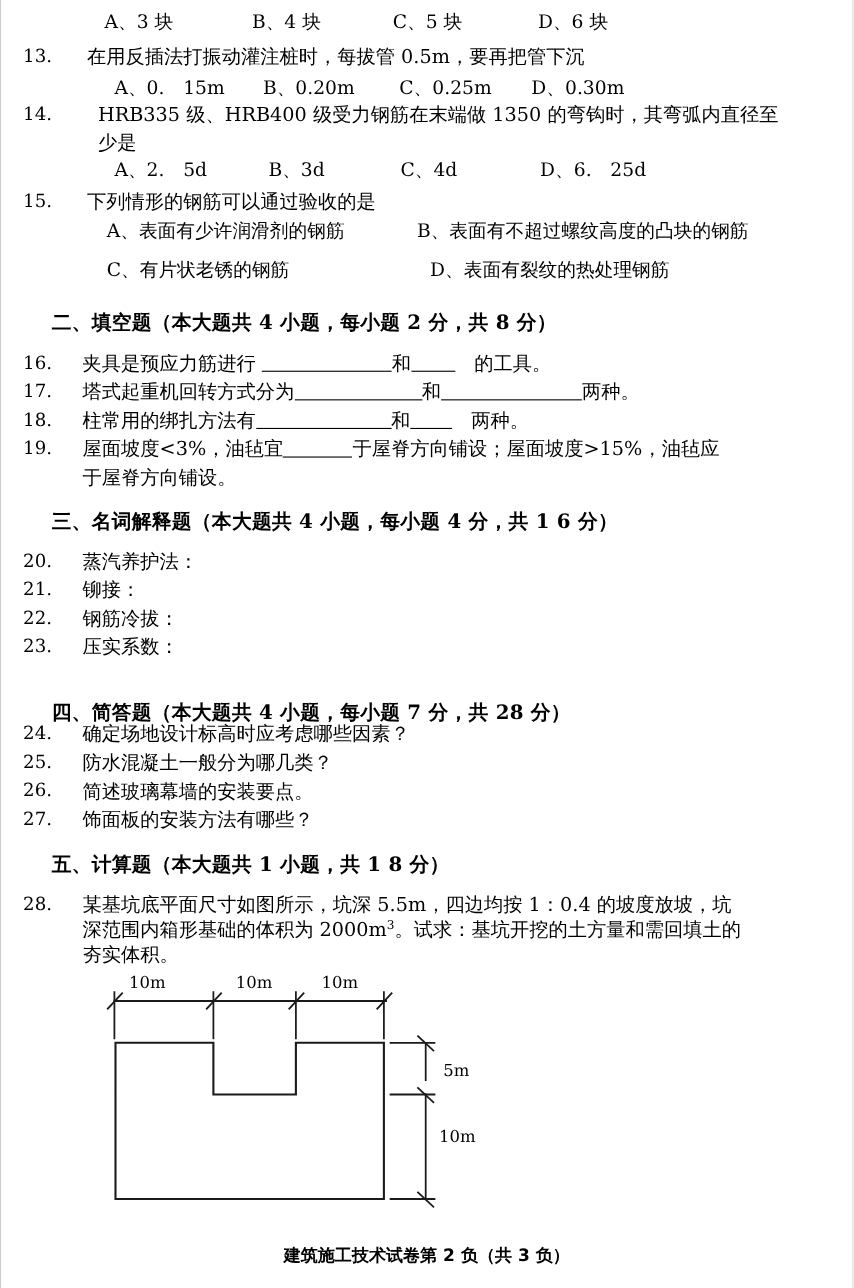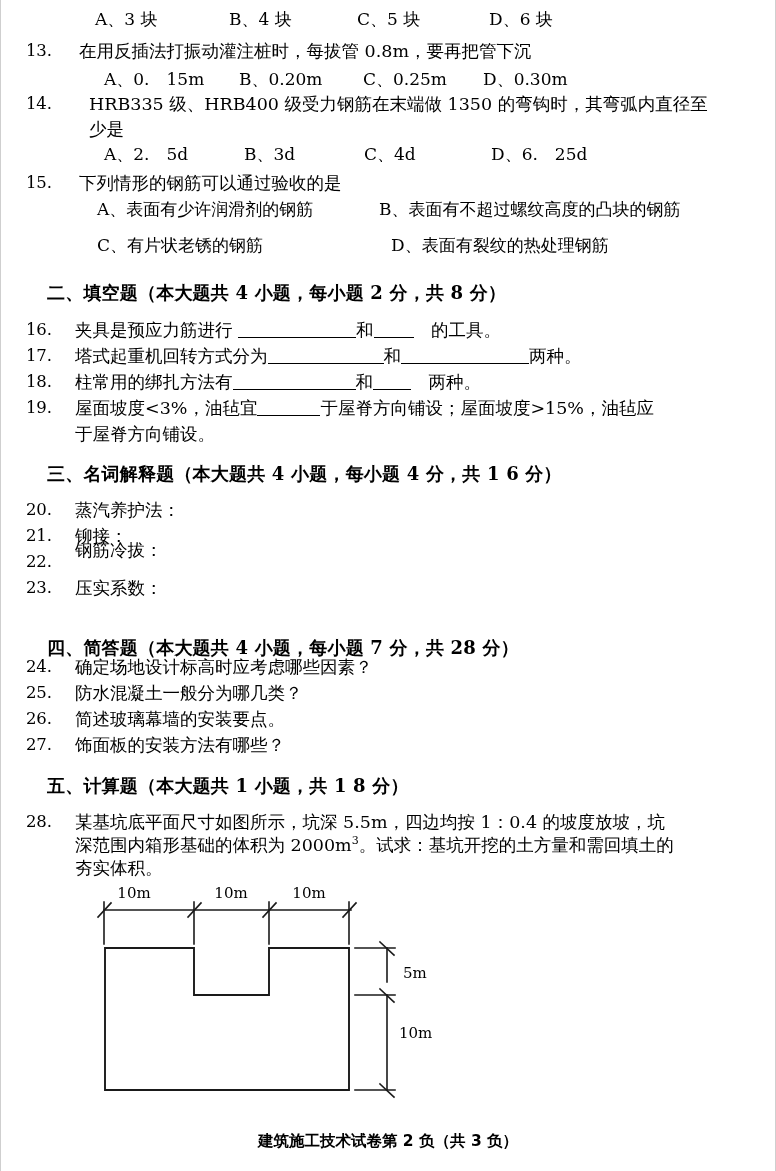--- a/index.html
+++ b/index.html
@@ -18,21 +18,21 @@
     background: #ffffff;
     overflow: hidden;
     box-sizing: border-box;
     border-left: 1px solid #cfcfcf;
     border-right: 1px solid #cfcfcf;
   }
   .num {
     position: absolute;
     font-size: 16.5px;
     font-family: "DejaVu Serif", "Liberation Serif", serif;
-    text-align: center;
+    text-align: left;
     width: 36px;
   }
   .body-txt {
     position: absolute;
     font-size: 17.5px;
     font-family: "DejaVu Serif", "Liberation Serif", serif;
   }
   .opt-row { position: absolute; font-size: 17px; }
   .opt { position: absolute; }
   .sec-head {
@@ -72,21 +72,21 @@
 <div id="page">
 
   <div class="opt-row" style="left:0; top:8px; width:776px; height:24px;">
     <span class="opt" style="left:94px;">A、3 块</span>
     <span class="opt" style="left:228px;">B、4 块</span>
     <span class="opt" style="left:356px;">C、5 块</span>
     <span class="opt" style="left:488px;">D、6 块</span>
   </div>
 
   <div class="num" style="left:20px; top:41px;">13.</div>
-  <div class="body-txt" style="left:78px; top:39px;">在用反插法打振动灌注桩时，每拔管 0.8m，要再把管下沉</div>
+  <div class="body-txt" style="left:78px; top:39px;">在用反插法打振动灌注桩时，每拔管 0.5m，要再把管下沉</div>
   <div class="opt-row" style="left:0; top:68px; width:776px; height:24px;">
     <span class="opt" style="left:103px;">A、0.　15m</span>
     <span class="opt" style="left:238px;">B、0.20m</span>
     <span class="opt" style="left:362px;text-align:center;">C、0.25m</span>
     <span class="opt" style="left:482px;">D、0.30m</span>
   </div>
 
   <div class="num" style="left:20px; top:94px;">14.</div>
   <div class="body-txt" style="left:88px; top:92px;">HRB335 级、HRB400 级受力钢筋在末端做 1350 的弯钩时，其弯弧内直径至</div>
   <div class="body-txt" style="left:88px; top:117px;">少是</div>
@@ -133,21 +133,21 @@
 
   <div class="sec-head" style="left:46px; top:462px;">三、名词解释题（本大题共 4 小题，每小题 4 分，共 1 6 分）</div>
 
   <div class="num" style="left:20px; top:500px;">20.</div>
   <div class="body-txt" style="left:74px; top:498px;">蒸汽养护法：</div>
 
   <div class="num" style="left:20px; top:526px;">21.</div>
   <div class="body-txt" style="left:74px; top:524px;">铆接：</div>
 
   <div class="num" style="left:20px; top:552px;">22.</div>
-  <div class="body-txt" style="left:74px; top:538px;">钢筋冷拔：</div>
+  <div class="body-txt" style="left:74px; top:550px;">钢筋冷拔：</div>
 
   <div class="num" style="left:20px; top:578px;">23.</div>
   <div class="body-txt" style="left:74px; top:576px;">压实系数：</div>
 
   <div class="sec-head" style="left:46px; top:636px;">四、简答题（本大题共 4 小题，每小题 7 分，共 28 分）</div>
 
   <div class="num" style="left:20px; top:657px;">24.</div>
   <div class="body-txt" style="left:74px; top:655px;">确定场地设计标高时应考虑哪些因素？</div>
 
   <div class="num" style="left:20px; top:683px;">25.</div>

